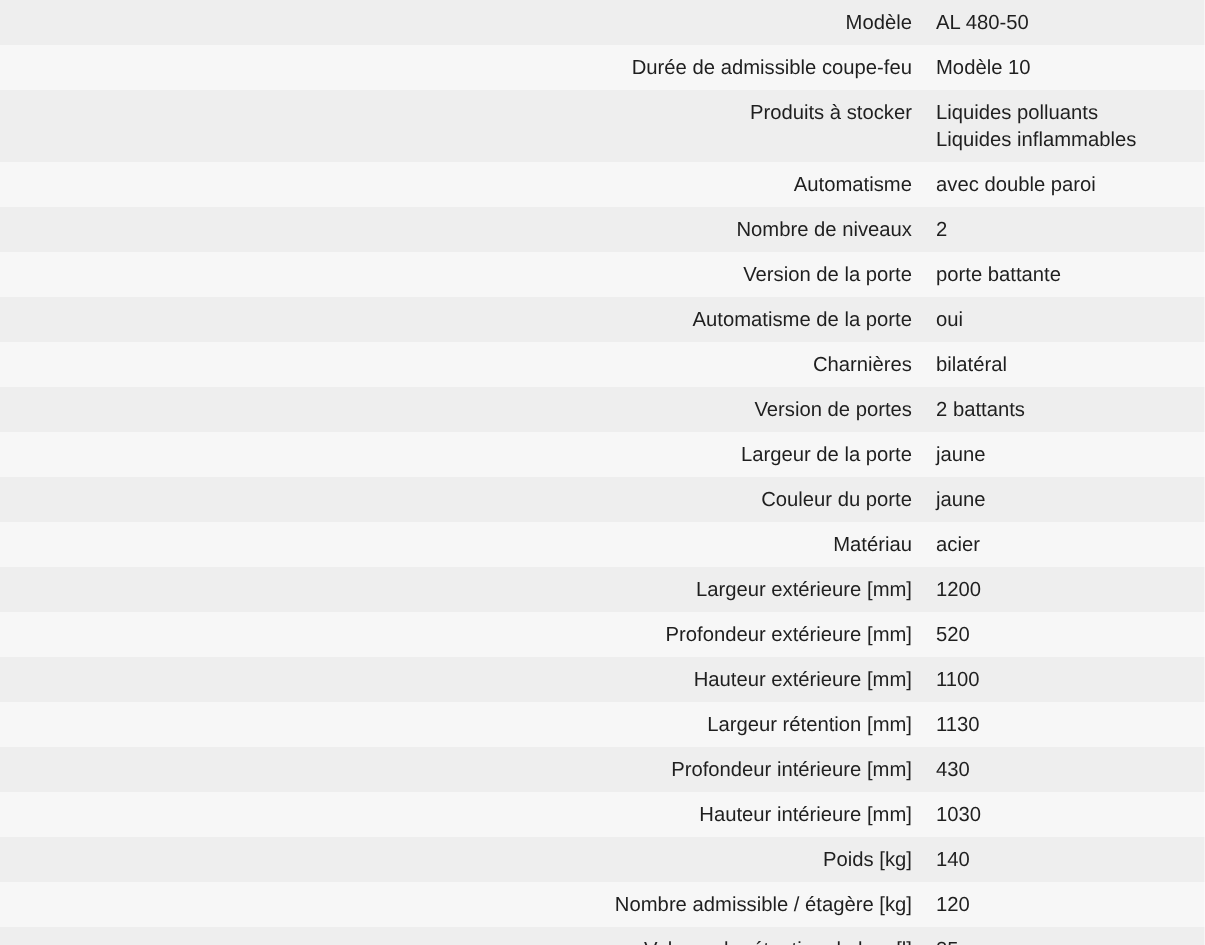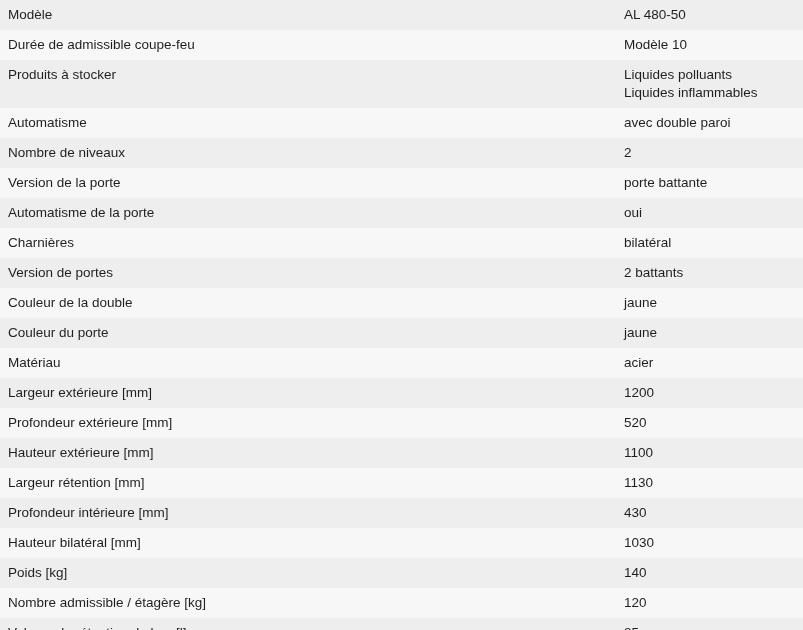--- a/index.html
+++ b/index.html
@@ -28,20 +28,21 @@
   .spec-table td {
     padding: 6px 8px 6px 8px;
     font-size: 13.5px;
     line-height: 18px;
     vertical-align: top;
     color: #1f1f1f;
     border: none;
   }
   .spec-table td.label {
     width: 600px;
+    text-align: right;
   }
   .spec-table td.value {
     width: 203px;
   }
   .value-line {
     display: block;
   }
 </style>
 </head>
 <body>
@@ -97,21 +98,21 @@
           <span class="value-line">bilatéral</span>
         </td>
       </tr>
       <tr class="row-alt">
         <td class="label">Version de portes</td>
         <td class="value">
           <span class="value-line">2 battants</span>
         </td>
       </tr>
       <tr class="row-plain">
-        <td class="label">Couleur de la double</td>
+        <td class="label">Largeur de la porte</td>
         <td class="value">
           <span class="value-line">jaune</span>
         </td>
       </tr>
       <tr class="row-alt">
         <td class="label">Couleur du porte</td>
         <td class="value">
           <span class="value-line">jaune</span>
         </td>
       </tr>
@@ -145,21 +146,21 @@
           <span class="value-line">1130</span>
         </td>
       </tr>
       <tr class="row-alt">
         <td class="label">Profondeur intérieure [mm]</td>
         <td class="value">
           <span class="value-line">430</span>
         </td>
       </tr>
       <tr class="row-plain">
-        <td class="label">Hauteur bilatéral [mm]</td>
+        <td class="label">Hauteur intérieure [mm]</td>
         <td class="value">
           <span class="value-line">1030</span>
         </td>
       </tr>
       <tr class="row-alt">
         <td class="label">Poids [kg]</td>
         <td class="value">
           <span class="value-line">140</span>
         </td>
       </tr>

